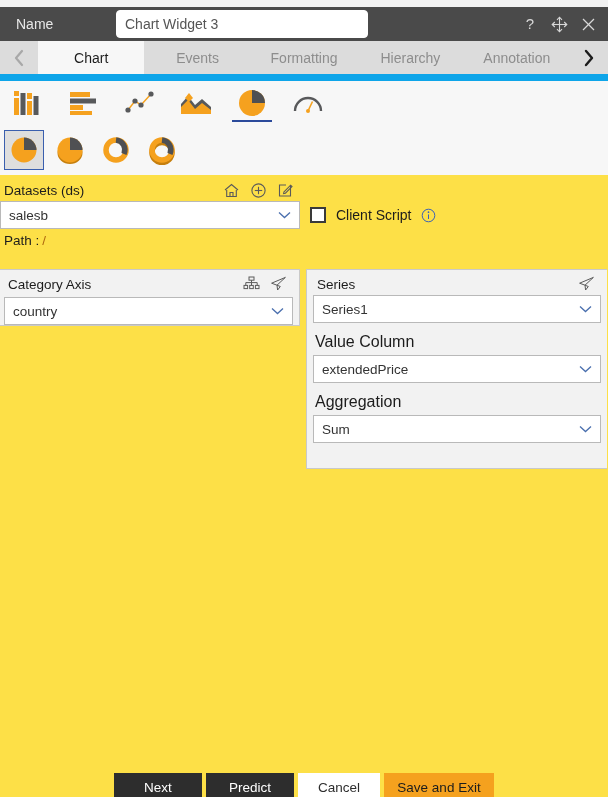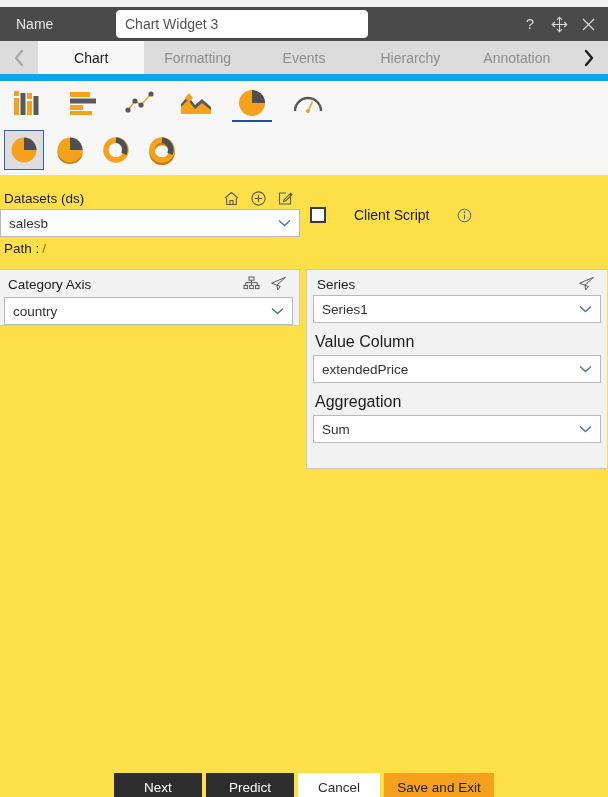--- a/index.html
+++ b/index.html
@@ -77,21 +77,21 @@
     background:#f7f7f7; display:flex; align-items:center; padding-left:4px;
   }
   .subtype-item {
     width:40px; height:40px; display:flex; align-items:center;
     justify-content:center; cursor:pointer; margin-right:6px;
     border:1px solid transparent;
   }
   .subtype-item.selected { border:1px solid #3a5fae; background:#dedede; }
 
   
-  .datasets-block { position:absolute; left:0; top:180px; width:300px; }
+  .datasets-block { position:absolute; left:0; top:172px; width:300px; }
   .section-head {
     display:flex; align-items:center; height:22px; padding:0 6px 0 4px;
   }
   .section-head .lbl { font-size:13.5px; color:#1c1c1c; }
   .section-head .icons { margin-left:auto; display:flex; gap:10px; align-items:center; }
   .hd-icon { cursor:pointer; display:flex; width:17px; height:17px; }
 
   .combo {
     position:relative; height:28px; background:#fff; border:1px solid #b9b9b9;
     display:flex; align-items:center; padding:0 26px 0 8px;
@@ -103,21 +103,21 @@
   }
   .path-row {
     display:flex; align-items:flex-start; gap:3px;
     font-size:13.5px; color:#1c1c1c; padding:4px 0 0 4px;
   }
   .path-row .pv { color:#b06a10; }
 
   
   .clientscript {
     position:absolute; left:310px; top:200px;
-    display:flex; align-items:center; gap:28px;
+    display:flex; align-items:center; gap:10px;
   }
   .cs-box { width:16px; height:16px; border:2px solid #3a3a3a; background:#fff; cursor:pointer; }
   .cs-label { font-size:14px; color:#1c1c1c; }
   .info-icon { width:15px; height:15px; cursor:pointer; }
 
   
   .cat-panel {
     position:absolute; left:0; top:262px; width:300px; height:57px;
     background:#f2f2f2; border:1px solid #c9c9c9; border-left:none;
     padding:3px 6px 0 4px;
@@ -186,24 +186,24 @@
     <div class="tab-arrow disabled">
       <svg width="14" height="20" viewBox="0 0 14 20" fill="none" stroke-width="2.2" stroke-linecap="round" stroke-linejoin="round">
         <polyline points="10,3 4,10 10,17"></polyline>
       </svg>
     </div>
     <div class="tabs-wrap">
       <div class="tab active">
         <span>Chart</span>
       </div>
       <div class="tab">
-        <span>Formatting</span>
+        <span>Events</span>
       </div>
       <div class="tab">
-        <span>Events</span>
+        <span>Formatting</span>
       </div>
       <div class="tab">
         <span>Hierarchy</span>
       </div>
       <div class="tab">
         <span>Annotation</span>
       </div>
     </div>
     <div class="tab-arrow enabled">
       <svg width="14" height="20" viewBox="0 0 14 20" fill="none" stroke-width="2.4" stroke-linecap="round" stroke-linejoin="round">

